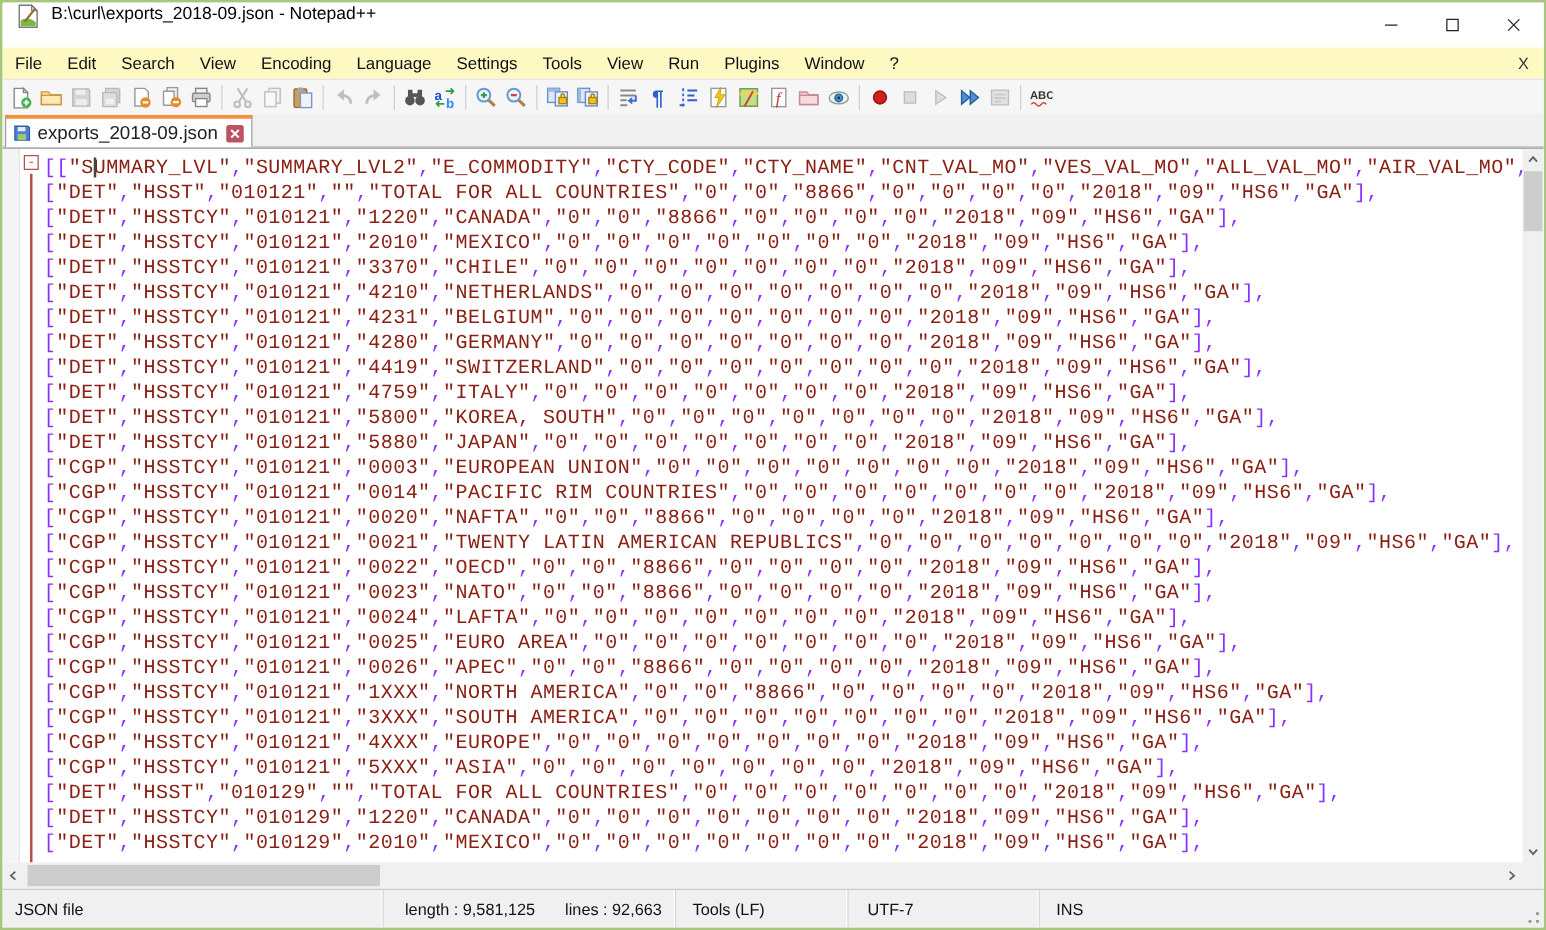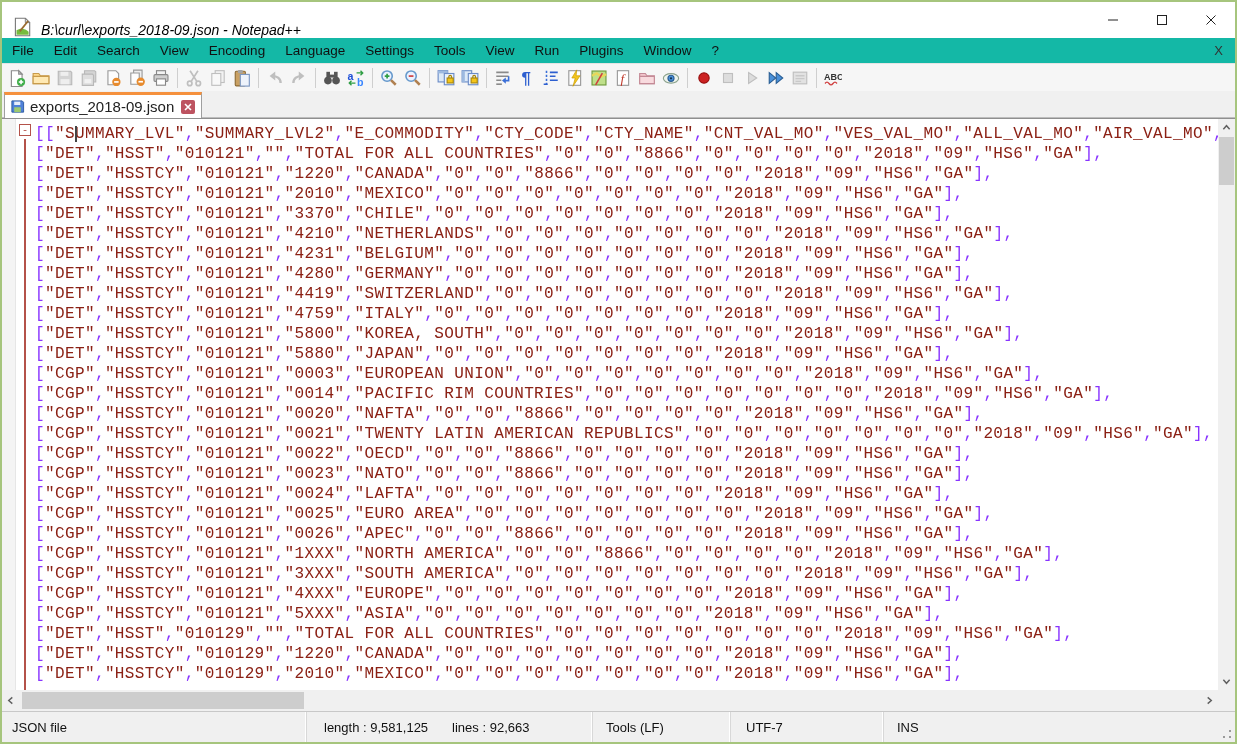--- a/index.html
+++ b/index.html
@@ -1,29 +1,29 @@
 <!DOCTYPE html>
 <html><head>
 <meta charset="utf-8">
 <style>
   * { margin:0; padding:0; box-sizing:border-box; }
   html,body { width:1237px; height:744px; font-family:"Liberation Sans",sans-serif; }
   .window { width:1237px; height:744px; border:2px solid #a6c57d; background:#fff;
             display:flex; flex-direction:column; overflow:hidden; }
 
   
-  .titlebar { height:36px; background:#fff; display:flex; align-items:flex-end; flex:0 0 auto;font-style:italic; }
+  .titlebar { height:36px; background:#fff; display:flex; align-items:flex-start; flex:0 0 auto; }
   .app-icon { width:22px; height:22px; margin:0 8px 0 9px; }
   .title-text { font-size:14px; color:#000; }
   .win-controls { margin-left:auto; display:flex; height:100%; }
   .win-btn { width:49px; height:100%; display:flex; align-items:center; justify-content:center; }
   .win-btn svg { width:12px; height:12px; stroke:#222; stroke-width:1; fill:none; }
 
   
-  .menubar { height:25px; background:#14b8a6; display:flex; align-items:center; font-size:13.5px;
+  .menubar { height:25px; background:#fef9c3; display:flex; align-items:center; font-size:13.5px;
              color:#111; flex:0 0 auto; }
   .menu-item { padding:3px 10px; cursor:default; }
   .menu-x { margin-left:auto; padding:0 12px; font-size:13px; color:#333; }
 
   
   .toolbar { height:28px; background:#f6f6f6; border-top:1px solid #e4e4e4; display:flex;
              align-items:center; padding-left:3px; flex:0 0 auto; }
   .tb-btn { width:24px; height:24px; display:flex; align-items:center; justify-content:center; }
   .tb-btn svg { width:18px; height:18px; }
   .tb-btn.disabled { filter:grayscale(1) opacity(.6); }
@@ -69,21 +69,21 @@
   .sb-down { bottom:0; left:0; right:0; height:17px; }
   .sb-left { left:0; top:0; bottom:0; width:17px; }
   .sb-right{ right:0; top:0; bottom:0; width:17px; }
 
   
   .statusbar { height:31px; background:#f0f0f0; border-top:1px solid #c8c8c8; display:flex;
                align-items:center; font-size:13px; color:#111; flex:0 0 auto; position:relative; }
   .sb-sec { height:100%; display:flex; align-items:center; padding:0 10px; border-right:1px solid #d8d8d8;
             box-shadow:inset -1px 0 0 #fff; white-space:pre; }
   .sb-doc { width:305px; }
-  .sb-len { width:286px; padding-left:17px; gap:24px; }
+  .sb-len { width:234px; padding-left:17px; gap:24px; }
   .sb-pos { width:320px; padding-left:9px; gap:26px; }
   .sb-eol { width:138px; padding-left:13px; }
   .sb-enc { width:153px; padding-left:15px; }
   .sb-ins { flex:1; padding-left:13px; border-right:none; box-shadow:none; }
   .grip { position:absolute; right:3px; bottom:3px; width:10px; height:10px;
           background:
             radial-gradient(circle at 8px 2px,#9a9a9a 1.2px,transparent 1.4px),
             radial-gradient(circle at 8px 8px,#9a9a9a 1.2px,transparent 1.4px),
             radial-gradient(circle at 2px 8px,#9a9a9a 1.2px,transparent 1.4px); }
 </style>

